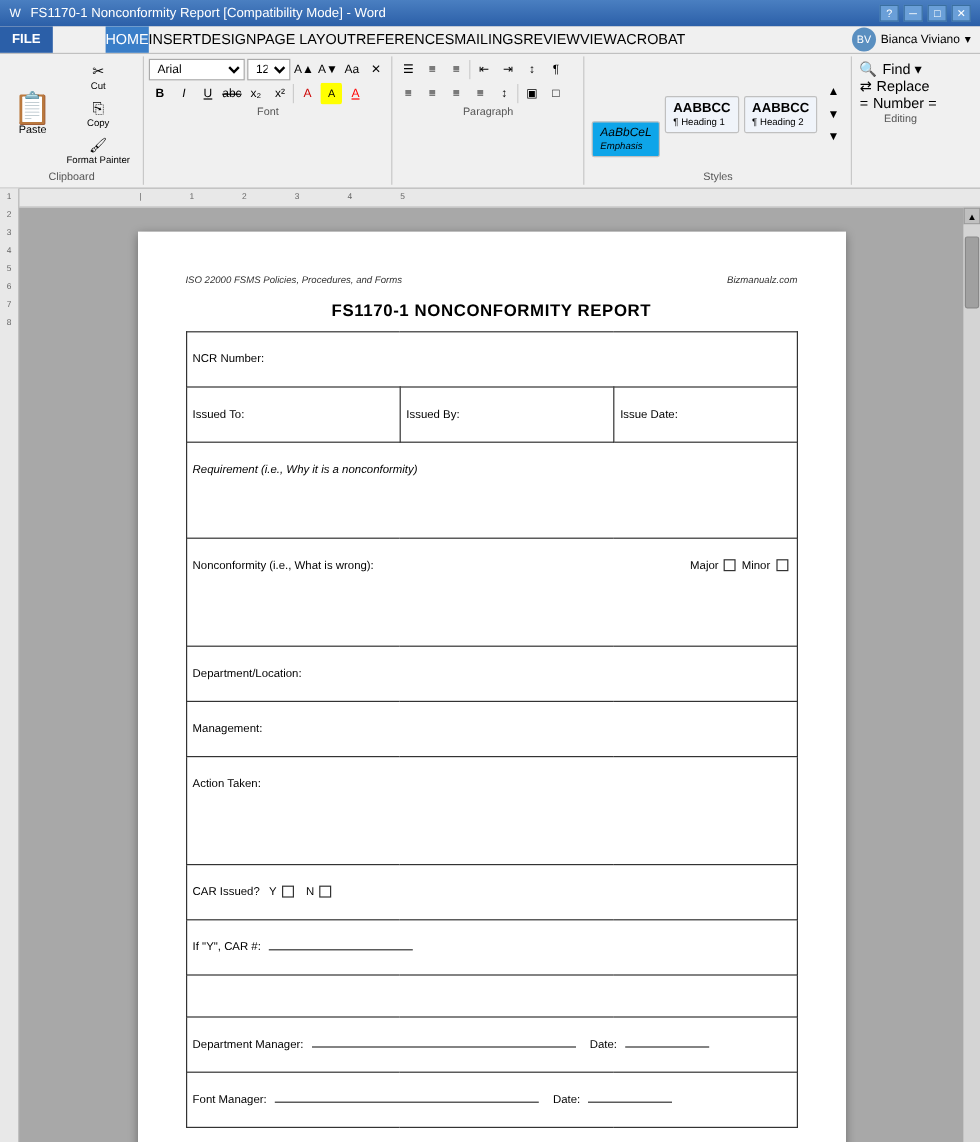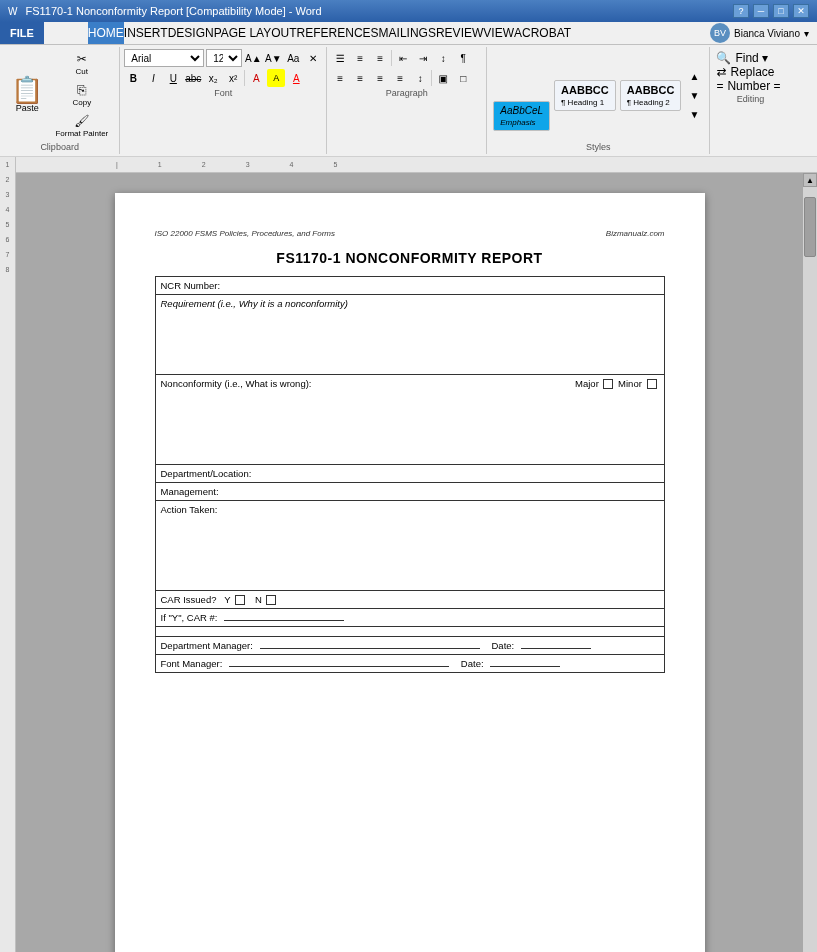--- a/index.html
+++ b/index.html
@@ -98,21 +98,21 @@
     .report-title {
       text-align: center; font-size: 14px; font-weight: bold;
       margin-bottom: 10px; letter-spacing: 0.5px;
     }
 
     
     .ncr-table {
       width: 100%; border-collapse: collapse; font-size: 10px;
     }
     .ncr-table td, .ncr-table th {
-      border: 1px solid #333; padding: 3px 5px; vertical-align: top;
+      border: 1px solid #333; padding: 17px 5px; vertical-align: top;
     }
     .ncr-table .label { font-size: 9.5px; }
     .tall-row td { height: 80px; font-style: italic; }
     .medium-row td { height: 90px; }
 
     .signature-line {
       display: inline-block; border-bottom: 1px solid #333;
       width: 220px; margin: 0 4px;
     }
     .date-line {
@@ -374,20 +374,25 @@
 
           <div class="report-title">FS1170-1 NONCONFORMITY REPORT</div>
 
           <table class="ncr-table">
 
             <tbody>
                 <tr>
               <td colspan="3" class="label">NCR Number:</td>
             </tr>
 
+            <tr>
+              <td style="width:35%;" class="label">Issued To:</td>
+              <td style="width:35%;" class="label">Issued By:</td>
+              <td style="width:30%;" class="label">Issue Date:</td>
+            </tr>
 
             <tr class="tall-row">
               <td colspan="3" class="label">Requirement (i.e., Why it is a nonconformity)</td>
             </tr>
 
             <tr class="medium-row">
               <td colspan="3" class="label">
                 <div style="display:flex; justify-content:space-between; align-items:flex-start;">
                   <span>Nonconformity (i.e., What is wrong):</span>
                   <span style="white-space:nowrap; font-size:9.5px;">

